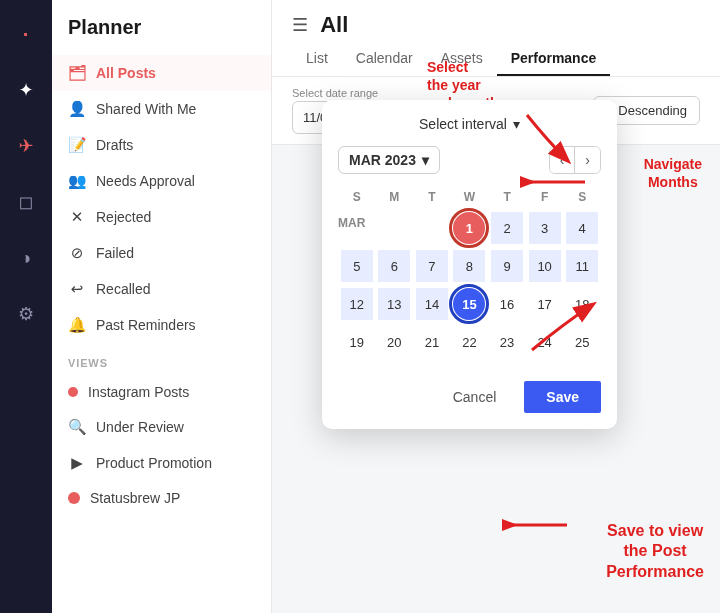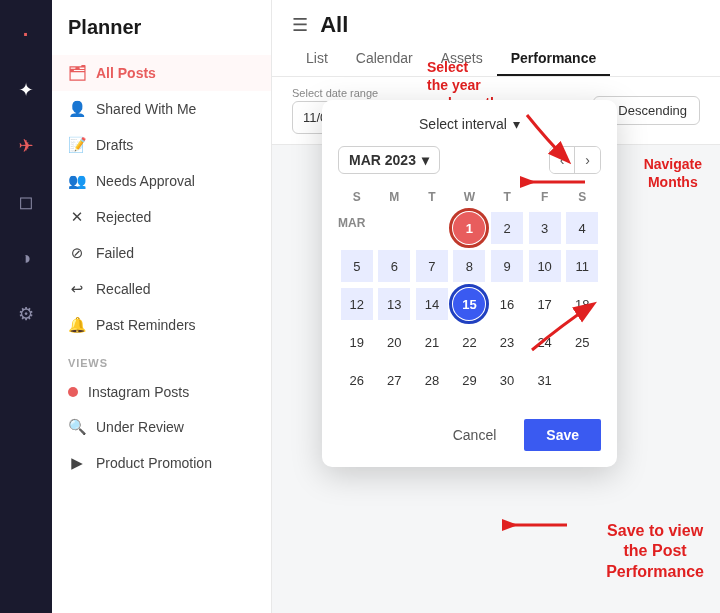--- a/index.html
+++ b/index.html
@@ -379,20 +379,24 @@
     <span class="view-dot" style="background:#e85d5d;"></span>
     <span>Instagram Posts</span>
   </div>
   <div class="sidebar-item">
     <span class="icon">🔍</span>
     <span>Under Review</span>
   </div>
   <div class="sidebar-item">
     <span class="icon">▶</span>
     <span>Product Promotion</span>
+  </div>
+  <div class="sidebar-item">
+    <span class="view-dot" style="background:#e85d5d; width:12px;height:12px;border-radius:50%;"></span>
+    <span>Statusbrew JP</span>
   </div>
 </div>
 
 <div class="main">
 
   <div class="header">
     <div class="header-top">
       <span class="hamburger-icon">☰</span>
       <span class="header-title">All</span>
     </div>
@@ -475,29 +479,20 @@
       </div>
       <div class="cal-grid-row">
         <div class="cal-cell">19</div>
         <div class="cal-cell">20</div>
         <div class="cal-cell">21</div>
         <div class="cal-cell">22</div>
         <div class="cal-cell">23</div>
         <div class="cal-cell">24</div>
         <div class="cal-cell">25</div>
       </div>
-      <div class="cal-grid-row">
-        <div class="cal-cell">26</div>
-        <div class="cal-cell">27</div>
-        <div class="cal-cell">28</div>
-        <div class="cal-cell">29</div>
-        <div class="cal-cell">30</div>
-        <div class="cal-cell">31</div>
-        <div class="cal-cell empty"></div>
-      </div>
     </div>
 
     <div class="cal-footer">
       <button class="btn-cancel">Cancel</button>
       <button class="btn-save">Save</button>
     </div>
   </div>
 
   <div class="annotation" style="top:58px; left:155px; text-align:left; font-size:14px; line-height:1.3;">
     <span style="color:#e02020; font-weight:800;">Select<br>the year<br>and month</span>

